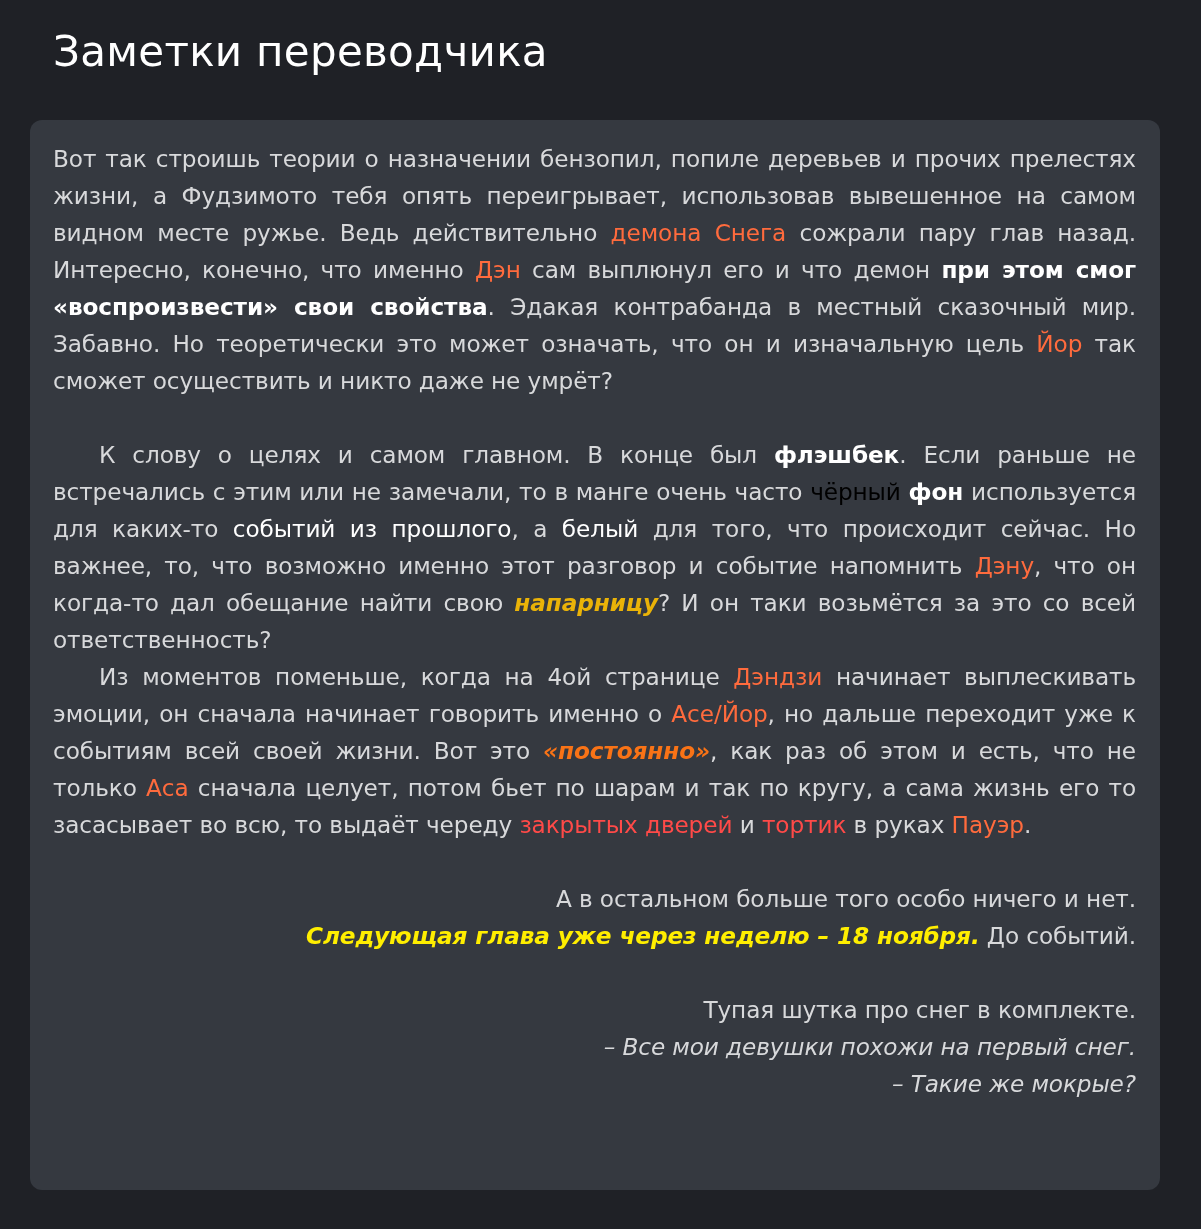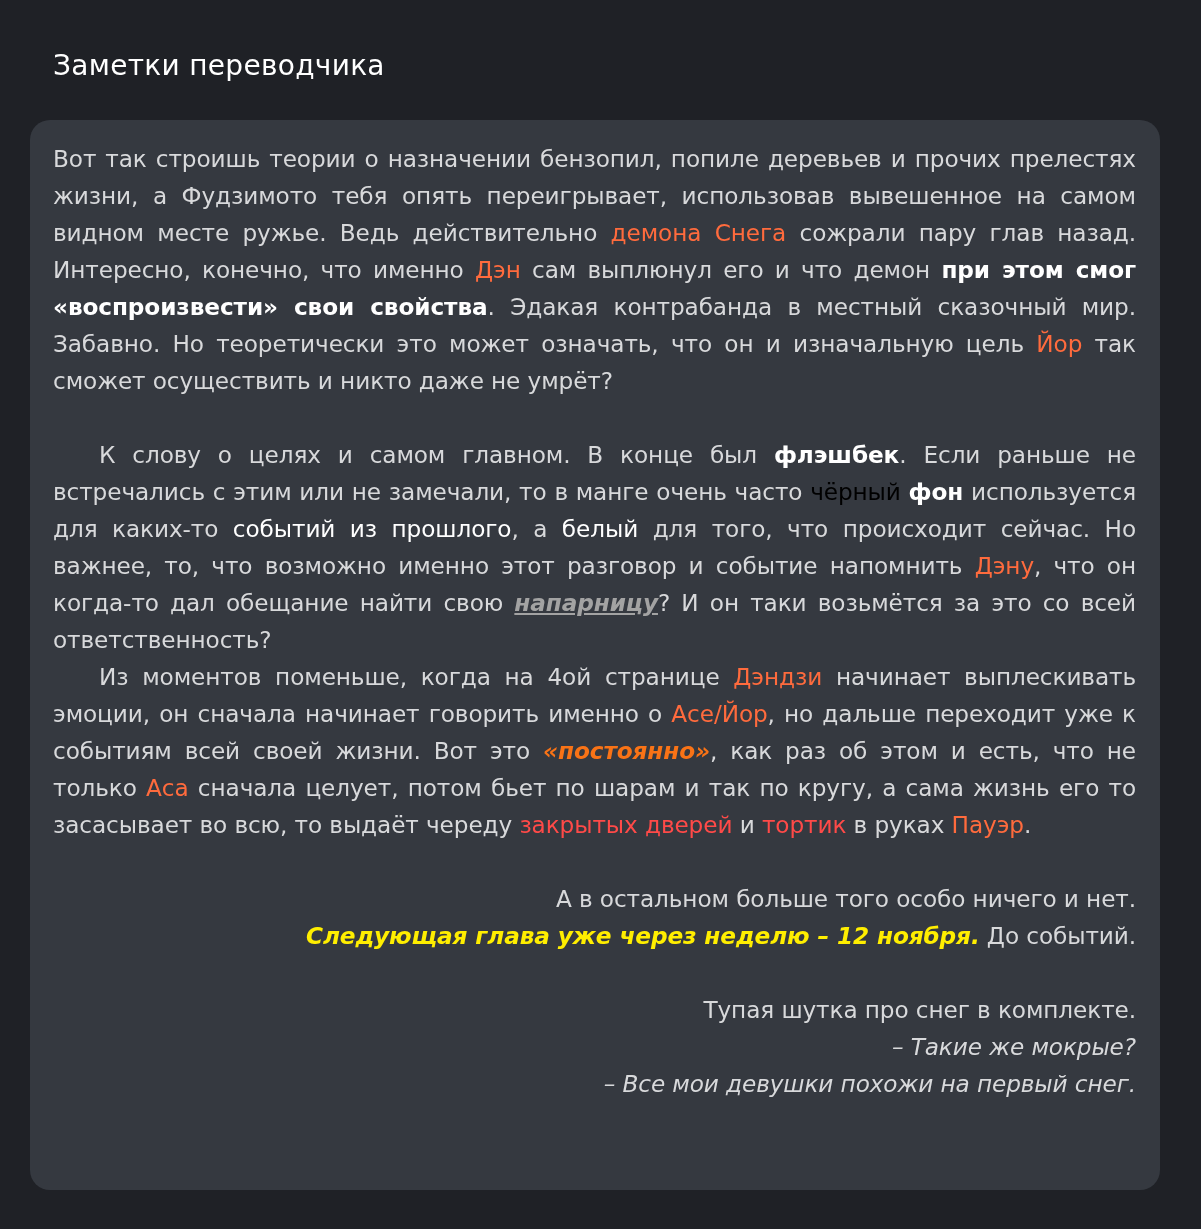--- a/index.html
+++ b/index.html
@@ -11,53 +11,53 @@
     height: 1229px;
     background: #1f2126;
     font-family: "DejaVu Sans", sans-serif;
     color: #d8d9db;
     position: relative;
     overflow: hidden;
   }
   .page-title {
     position: absolute;
     left: 53px;
-    top: 38px;
+    top: 24px;
     margin: 0;
-    font-size: 28px;
+    font-size: 42px;
     font-weight: normal;
     color: #ffffff;
     letter-spacing: 0.3px;
     line-height: 56px;
   }
   .notes-card {
     position: absolute;
     left: 30px;
     top: 120px;
     width: 1130px;
     height: 1070px;
     background: #353940;
-    border-radius: 20px;
+    border-radius: 12px;
     box-sizing: border-box;
     padding: 20px 24px 0 23px;
   }
   .para {
     margin: 0;
     font-size: 23.2px;
     line-height: 37px;
     text-align: justify;
     color: #d8d9db;
     letter-spacing: -0.1px;
   }
   .para.indent { text-indent: 46px; }
   .para.gap-top { margin-top: 37px; }
   .para.block-left { padding-left: 45px; text-align: right; }
   .hl-orange { color: #ff6b3d; }
   .hl-red { color: #ff4a48; }
-  .hl-pink { color: #a3a3a3; font-style: italic; font-weight: bold; text-decoration: underline; }
+  .hl-pink { color: #eab308; font-style: italic; font-weight: bold; }
   .hl-green { color: #f97316; font-style: italic; font-weight: bold; }
   .hl-bold { color: #ffffff; font-weight: bold; }
   .hl-white { color: #ffffff; }
   .hl-black { color: #000000; font-weight: normal; }
   .hl-yellow { color: #ffee00; font-style: italic; font-weight: bold; }
   .italic { font-style: italic; }
   .line { display: block; }
 </style>
 </head>
 <body>
@@ -67,22 +67,22 @@
 <div class="notes-card">
 
   <p class="para"><span>Вот так строишь теории о назначении бензопил, попиле деревьев и прочих прелестях жизни, а Фудзимото тебя опять переигрывает, использовав вывешенное на самом видном месте ружье. Ведь действительно </span><span class="hl-orange">демона Снега</span><span> сожрали пару глав назад. Интересно, конечно, что именно </span><span class="hl-orange">Дэн</span><span> сам выплюнул его и что демон </span><span class="hl-bold">при этом смог «воспроизвести» свои свойства</span><span>. Эдакая контрабанда в местный сказочный мир. Забавно. Но теоретически это может означать, что он и изначальную цель </span><span class="hl-orange">Йор</span><span> так сможет осуществить и никто даже не умрёт?</span></p>
 
   <p class="para indent gap-top"><span>К слову о целях и самом главном. В конце был </span><span class="hl-bold">флэшбек</span><span>. Если раньше не встречались с этим или не замечали, то в манге очень часто </span><span class="hl-black">чёрный</span><span> </span><span class="hl-bold">фон</span><span> используется для каких-то </span><span class="hl-white">событий из прошлого</span><span>, а </span><span class="hl-white">белый</span><span> для того, что происходит сейчас. Но важнее, то, что возможно именно этот разговор и событие напомнить </span><span class="hl-orange">Дэну</span><span>, что он когда-то дал обещание найти свою </span><span class="hl-pink">напарницу</span><span>? И он таки возьмётся за это со всей ответственность?</span></p>
 
   <p class="para indent"><span>Из моментов поменьше, когда на 4ой странице </span><span class="hl-orange">Дэндзи</span><span> начинает выплескивать эмоции, он сначала начинает говорить именно о </span><span class="hl-orange">Асе/Йор</span><span>, но дальше переходит уже к событиям всей своей жизни. Вот это </span><span class="hl-green">«постоянно»</span><span>, как раз об этом и есть, что не только </span><span class="hl-orange">Аса</span><span> сначала целует, потом бьет по шарам и так по кругу, а сама жизнь его то засасывает во всю, то выдаёт череду </span><span class="hl-red">закрытых дверей</span><span> и </span><span class="hl-red">тортик</span><span> в руках </span><span class="hl-orange">Пауэр</span><span>.</span></p>
 
   <p class="para block-left gap-top">
       <span class="line">А в остальном больше того особо ничего и нет.</span>
-      <span class="line"><span class="hl-yellow">Следующая глава уже через неделю – 12 ноября.</span><span> До событий.</span></span>
+      <span class="line"><span class="hl-yellow">Следующая глава уже через неделю – 18 ноября.</span><span> До событий.</span></span>
     </p>
 
   <p class="para block-left gap-top">
       <span class="line">Тупая шутка про снег в комплекте.</span>
+      <span class="line italic">– Все мои девушки похожи на первый снег.</span>
       <span class="line italic">– Такие же мокрые?</span>
-      <span class="line italic">– Все мои девушки похожи на первый снег.</span>
     </p>
 
 </div>
 
 </body></html>

